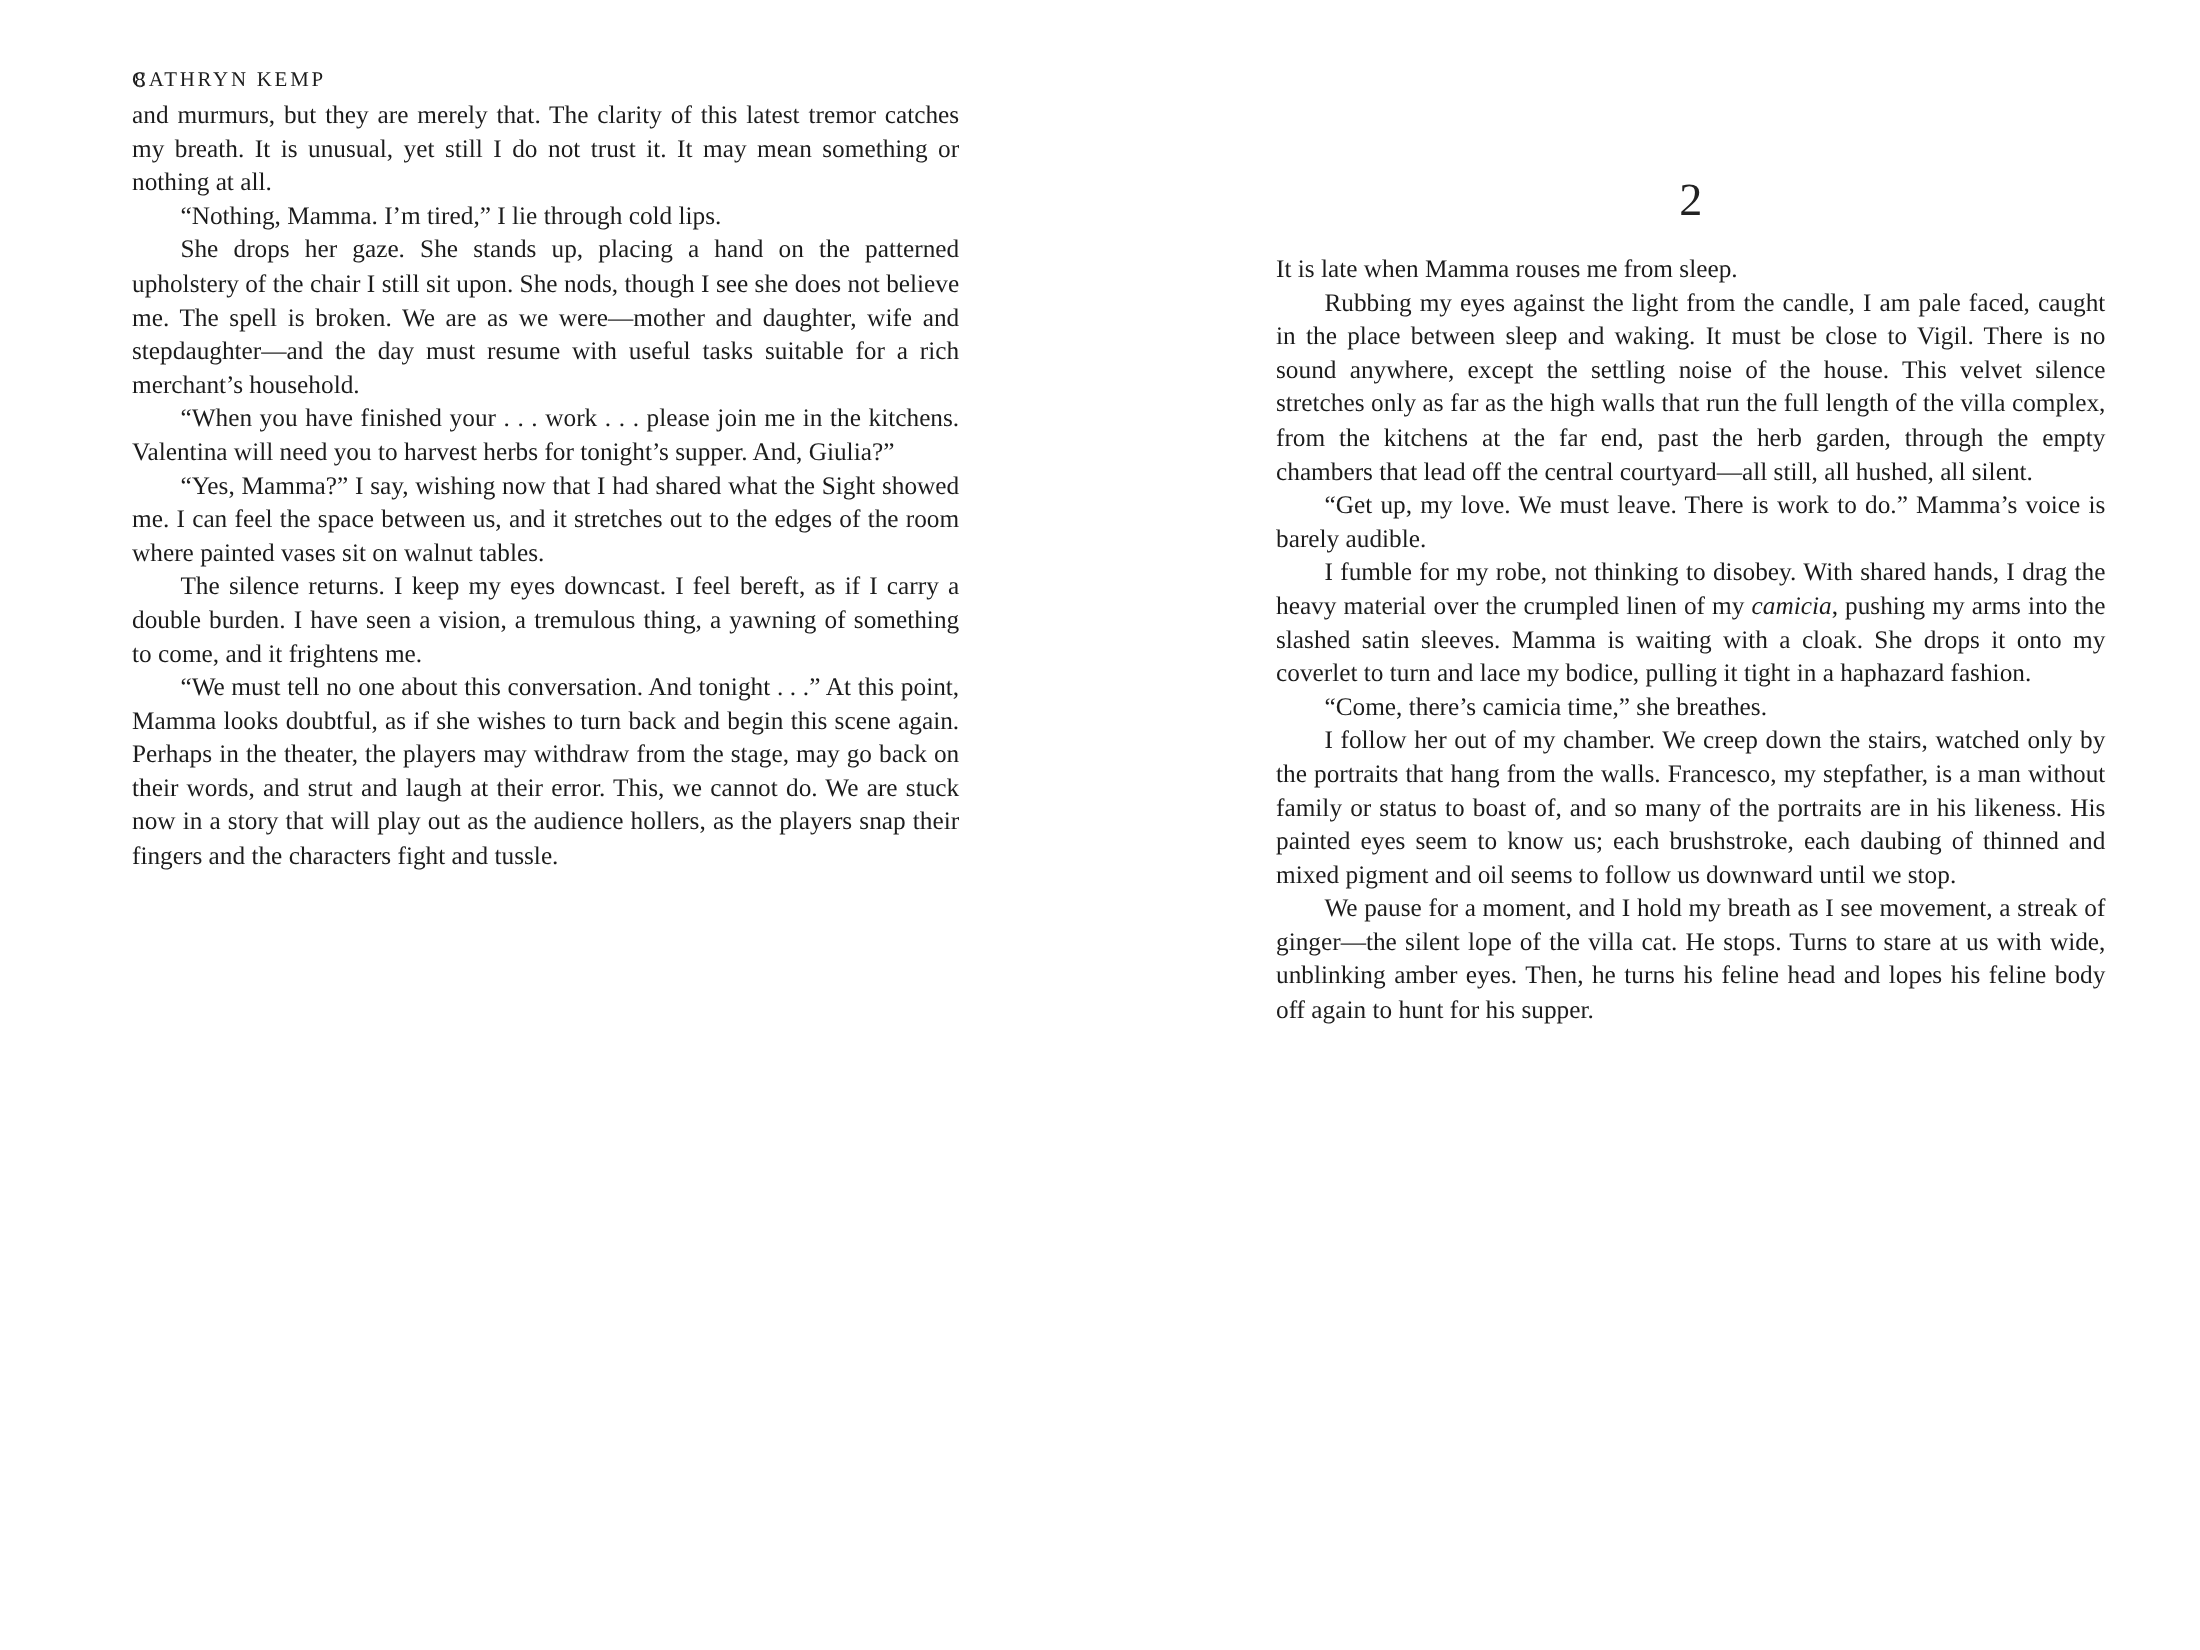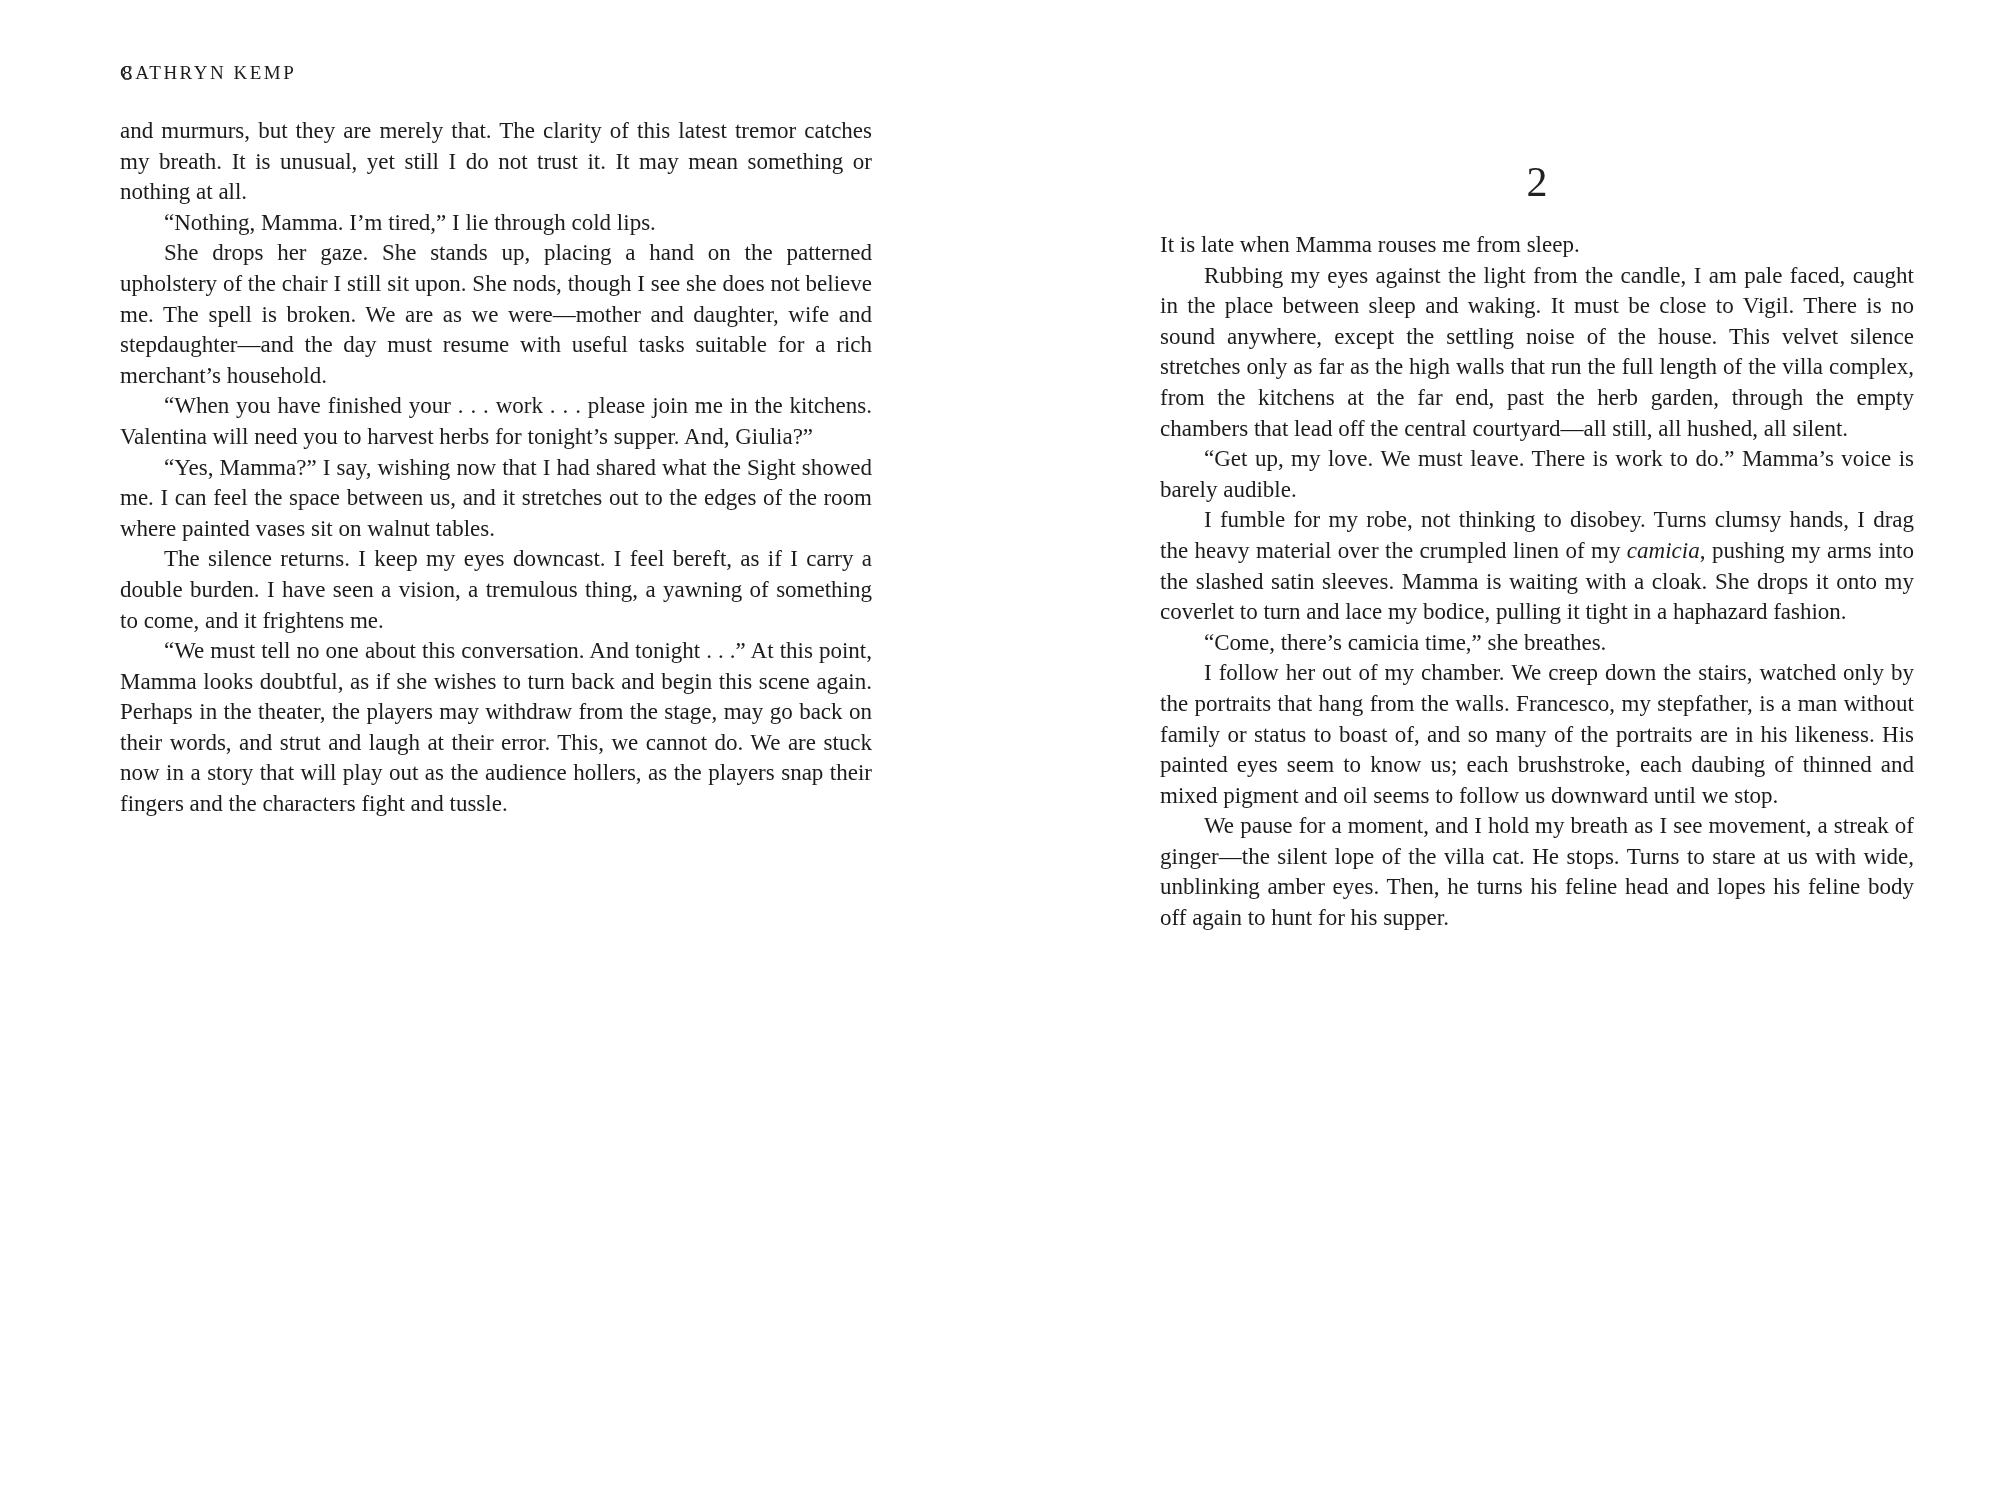--- a/index.html
+++ b/index.html
@@ -49,21 +49,21 @@
     line-height: 48px;
     font-weight: 400;
     color: #222;
   }
 
   .page-body {
     font-size: 23px;
     line-height: 30.6px;
     text-align: justify;
   }
-  .page-left  .page-body { margin-top: 26px; }
+  .page-left  .page-body { }
   .page-right .page-body { margin-top: 24px; }
 
   p.para { margin: 0; }
   p.para.indent { text-indent: 44px; }
   .italic { font-style: italic; }
 </style>
 </head>
 <body>
 
 <div class="spread">
@@ -83,20 +83,20 @@
         <p class="para indent"><span>“We must tell no one about this conversation. And tonight . . .” At this point, Mamma looks doubtful, as if she wishes to turn back and begin this scene again. Perhaps in the theater, the players may withdraw from the stage, may go back on their words, and strut and laugh at their error. This, we cannot do. We are stuck now in a story that will play out as the audience hollers, as the players snap their fingers and the characters fight and tussle.</span></p>
       </div>
   </div>
 
   <div class="page page-right">
     <div class="chapter-number">2</div>
     <div class="page-body">
         <p class="para"><span>It is late when Mamma rouses me from sleep.</span></p>
         <p class="para indent"><span>Rubbing my eyes against the light from the candle, I am pale faced, caught in the place between sleep and waking. It must be close to Vigil. There is no sound anywhere, except the settling noise of the house. This velvet silence stretches only as far as the high walls that run the full length of the villa complex, from the kitchens at the far end, past the herb garden, through the empty chambers that lead off the central courtyard—all still, all hushed, all silent.</span></p>
         <p class="para indent"><span>“Get up, my love. We must leave. There is work to do.” Mamma’s voice is barely audible.</span></p>
-        <p class="para indent"><span>I fumble for my robe, not thinking to disobey. Turns clumsy hands, I drag the heavy material over the crumpled linen of my </span><span class="italic">camicia</span><span>, pushing my arms into the slashed satin sleeves. Mamma is waiting with a cloak. She drops it onto my coverlet to turn and lace my bodice, pulling it tight in a haphazard fashion.</span></p>
+        <p class="para indent"><span>I fumble for my robe, not thinking to disobey. With shared hands, I drag the heavy material over the crumpled linen of my </span><span class="italic">camicia</span><span>, pushing my arms into the slashed satin sleeves. Mamma is waiting with a cloak. She drops it onto my coverlet to turn and lace my bodice, pulling it tight in a haphazard fashion.</span></p>
         <p class="para indent"><span>“Come, there’s camicia time,” she breathes.</span></p>
         <p class="para indent"><span>I follow her out of my chamber. We creep down the stairs, watched only by the portraits that hang from the walls. Francesco, my stepfather, is a man without family or status to boast of, and so many of the portraits are in his likeness. His painted eyes seem to know us; each brushstroke, each daubing of thinned and mixed pigment and oil seems to follow us downward until we stop.</span></p>
         <p class="para indent"><span>We pause for a moment, and I hold my breath as I see movement, a streak of ginger—the silent lope of the villa cat. He stops. Turns to stare at us with wide, unblinking amber eyes. Then, he turns his feline head and lopes his feline body off again to hunt for his supper.</span></p>
       </div>
   </div>
 
 </div>
 
 </body></html>

